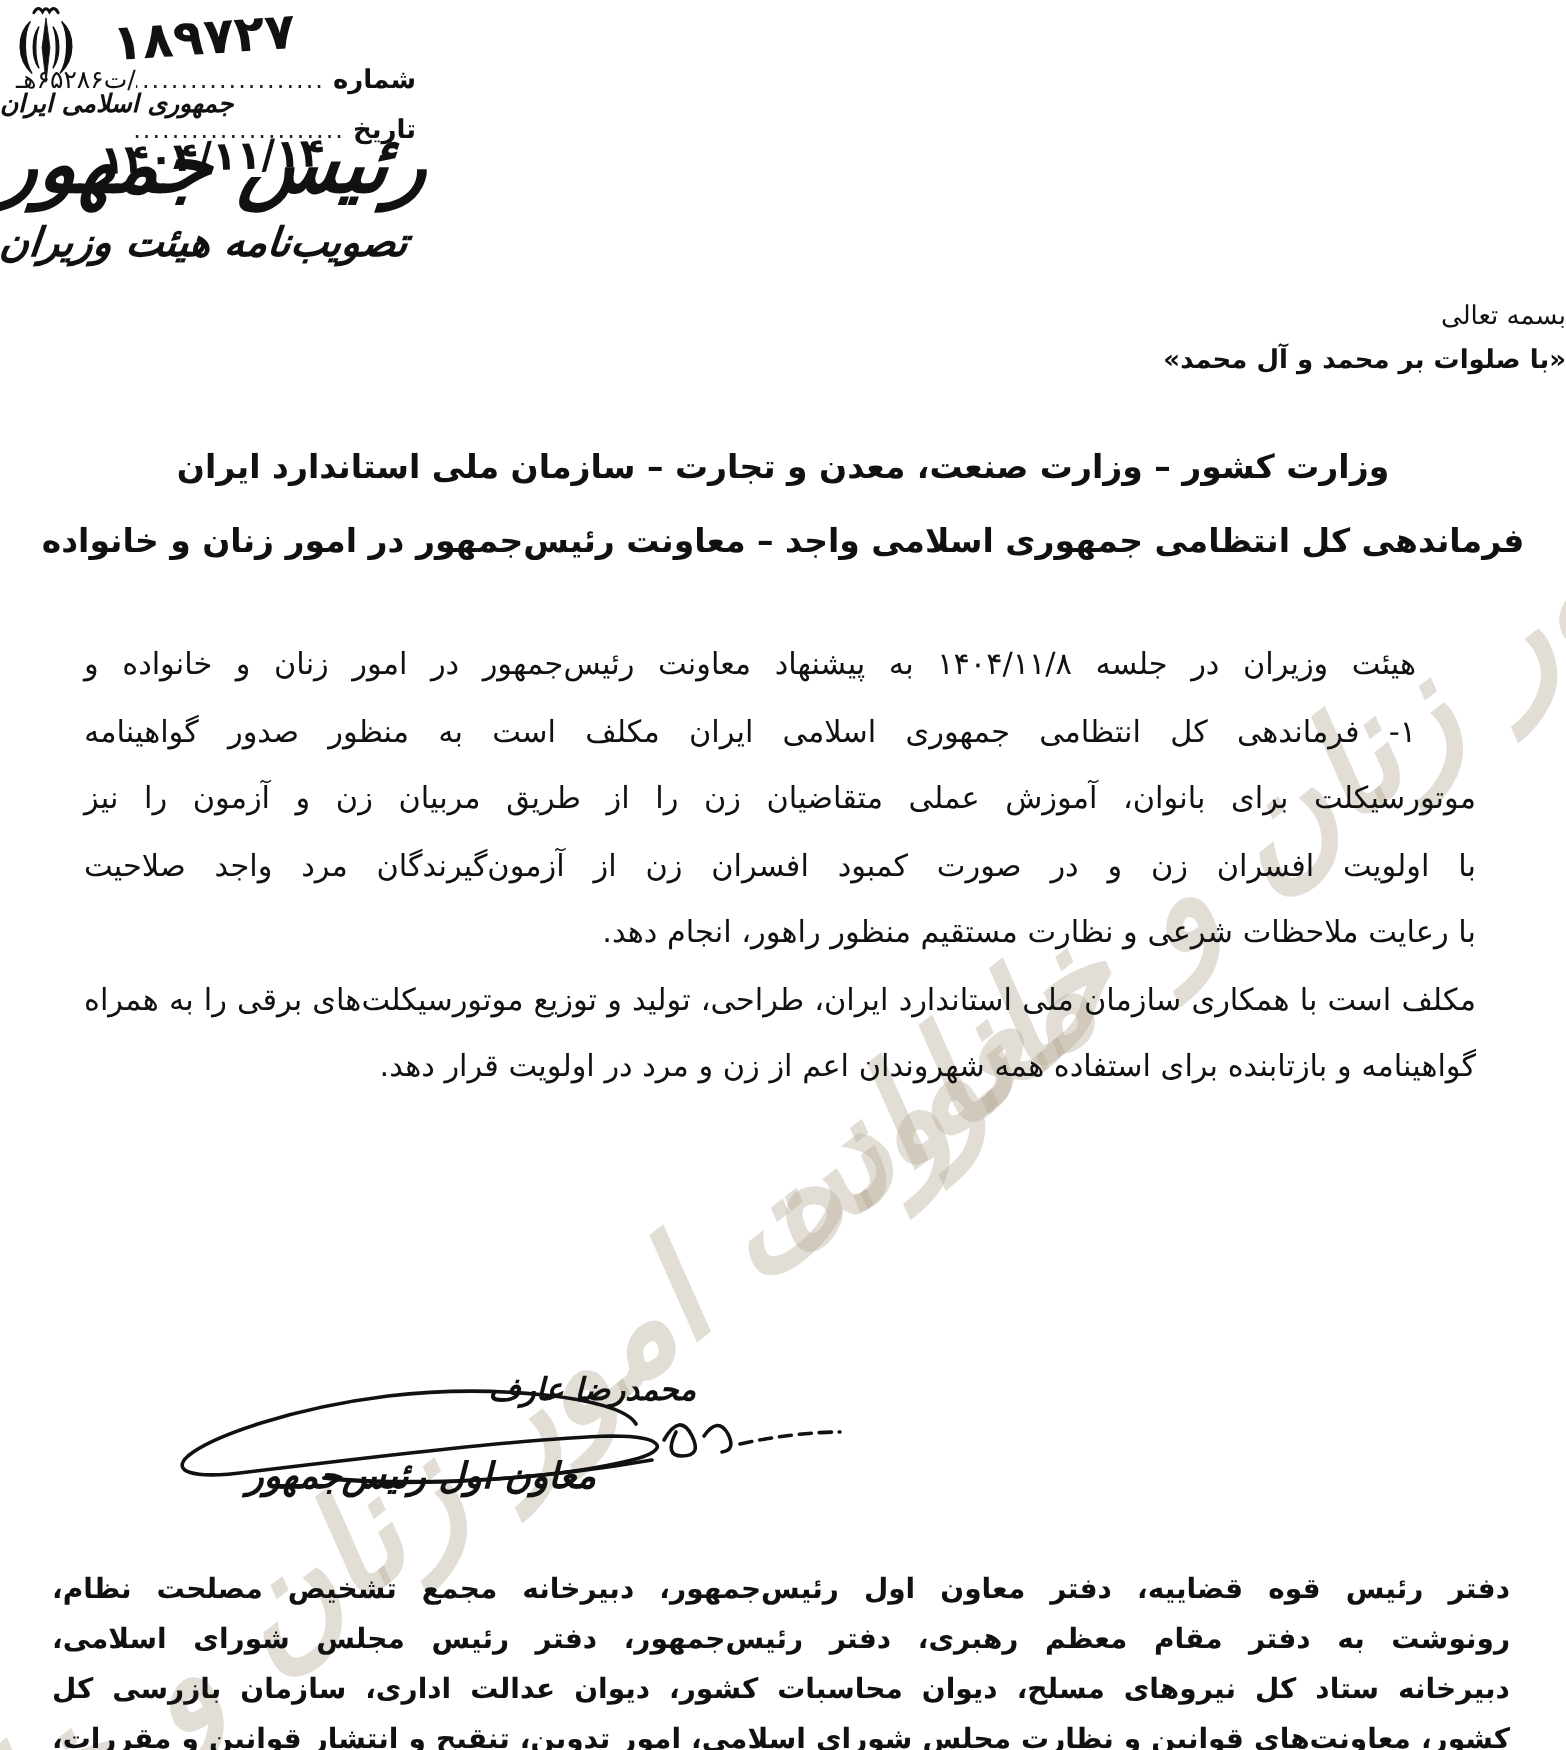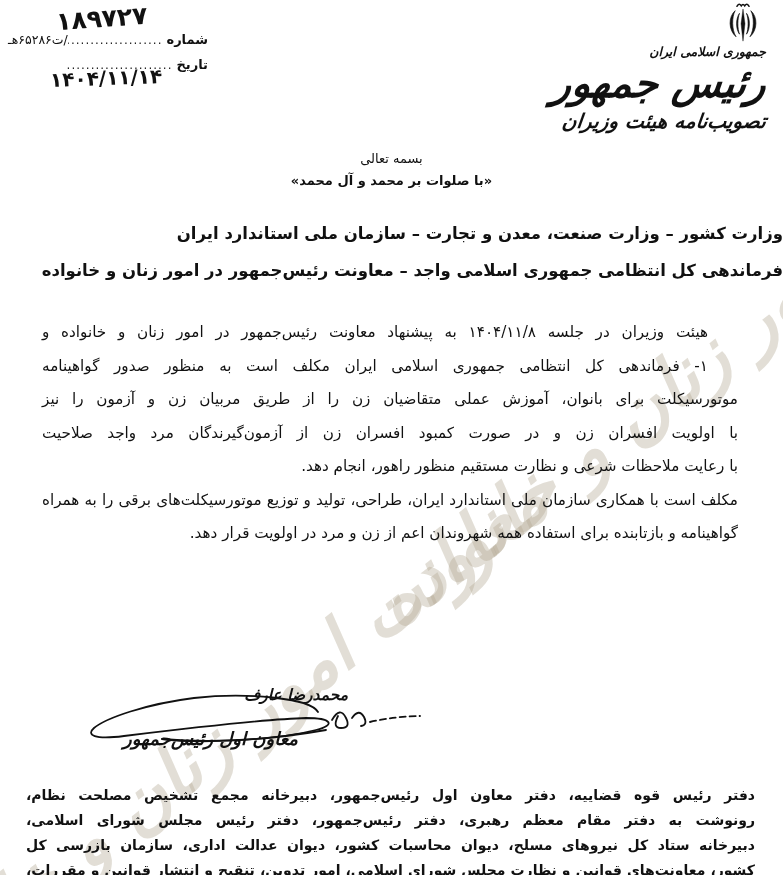--- a/index.html
+++ b/index.html
@@ -31,33 +31,33 @@
     position:absolute; left:48px; top:-2px;
     font-size:25px; font-weight:bold; letter-spacing:4px;
     transform:rotate(-4deg); white-space:nowrap;
   }
   .hand-date {
     position:absolute; left:42px; top:60px;
     font-size:20px; font-weight:bold; letter-spacing:2px;
     transform:rotate(-2deg); white-space:nowrap; direction:ltr;
   }
   
-  .crest { position:absolute; left:0; right:17px; top:0; text-align:right; z-index:2;padding-left:36px; }
+  .crest { position:absolute; left:0; right:4px; top:0; text-align:left; z-index:2; }
   .crest svg { display:inline-block; margin-top:2px; }
   .country { font-size:12.5px; font-weight:bold; font-style:italic; margin-top:-2px; }
   .office  { font-size:40px; font-weight:bold; font-style:italic; line-height:1.1;
              margin-top:2px; transform:skewX(-6deg); }
   .doctype { font-size:20px; font-weight:bold; font-style:italic; margin-top:4px;
              transform:skewX(-6deg); }
   
-  .invocation { position:absolute; left:0; right:0; top:148px; text-align:center;
+  .invocation { position:absolute; left:0; right:0; top:148px; text-align:right;
                 font-size:13px; line-height:22px; z-index:2; }
   .invocation .sal { font-weight:600; }
   
-  .addressees { position:absolute; left:0; right:0; top:215px; 
+  .addressees { position:absolute; left:0; right:0; top:215px; text-align:center;
                 font-size:16.5px; font-weight:bold; line-height:37px; z-index:2; }
   
   .bodytext { position:absolute; top:316px; right:45px; left:42px;
               font-size:15.2px; line-height:33.5px; z-index:2; }
   .jline { text-align:justify; text-align-last:justify; text-justify:inter-word; }
   .lline { text-align:right; }
   .indent { padding-right:30px; }
   
   .sig { position:absolute; left:70px; top:678px; width:360px; height:95px; z-index:2; }
   .sig-name  { position:absolute; left:78px; top:8px; width:200px; text-align:right;

